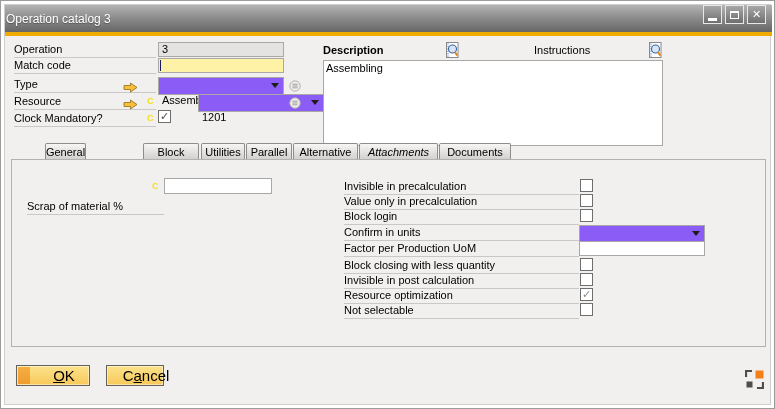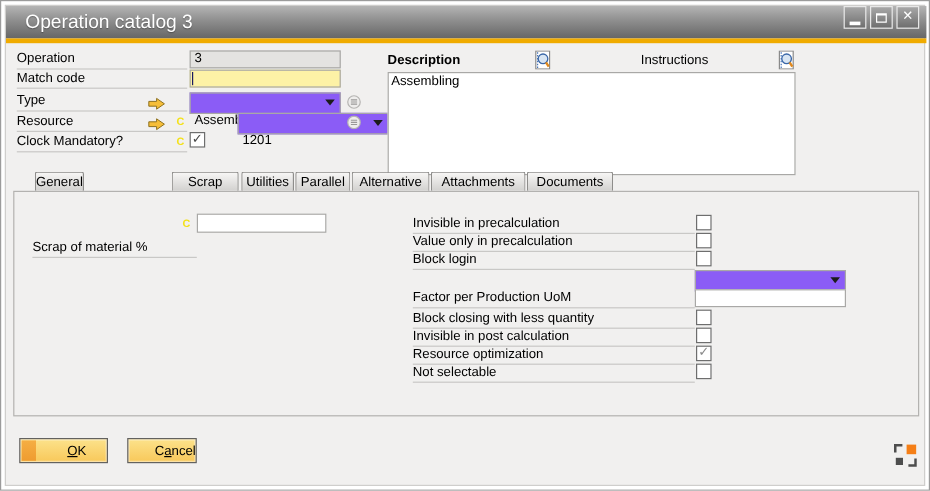--- a/index.html
+++ b/index.html
@@ -6,21 +6,21 @@
   html,body { background:#d8d8d8; }
   body { font-family:"Liberation Sans","DejaVu Sans",sans-serif; }
   .window { position:relative; width:775px; height:409px; background:#fff;
             border:1px solid #9b9b9b; overflow:hidden; }
   .inner-frame { position:absolute; left:3px; top:3px; right:3px; bottom:3px;
             border:1px solid #cfcecc; background:#f1f0ef; }
   
   .titlebar { position:absolute; left:4px; top:4px; width:767px; height:27px;
             background:linear-gradient(180deg,#b4b4b4 0%,#8e8e8e 45%,#666 100%);
             display:flex; align-items:center; }
-  .title { color:#fff; font-size:16px; padding-left:16px; text-shadow:0 1px 1px rgba(0,0,0,.35); }
+  .title { color:#fff; font-size:12px; padding-left:1px; text-shadow:0 1px 1px rgba(0,0,0,.35); }
   .winbtns { position:absolute; right:8px; top:4px; display:flex; gap:3px; }
   .wbtn { width:19px; height:19px; border:1px solid #e8e8e8;
           background:linear-gradient(180deg,#a7a7a7,#6f6f6f);
           display:flex; align-items:center; justify-content:center; cursor:pointer; }
   .glyph-min { width:9px; height:3px; background:#fff; margin-top:10px; }
   .glyph-max { width:9px; height:8px; border:1px solid #fff; border-top-width:2px; }
   .glyph-close { color:#fff; font-size:11px; font-weight:bold; line-height:1; }
   .goldstrip { position:absolute; left:4px; top:31px; width:767px; height:4px; background:#f0ab00; }
 
   
@@ -50,21 +50,21 @@
          border:1px solid #8e8d8b; border-bottom:none; border-radius:2px 2px 0 0;
          font-size:11px; display:flex; align-items:center; justify-content:center; cursor:pointer; z-index:2; }
   .tab.active { top:140px; height:19px; background:#fcfcfb; z-index:4; }
   .tabpanel { position:absolute; left:10px; top:158px; width:755px; height:188px;
          border:1px solid #b3b2b0; background:#f1f0ef; z-index:1; }
 
   
   .btn { position:absolute; height:21px; border:1px solid #63625f;
          background:linear-gradient(180deg,#fce28b 0%,#f8c85a 100%);
          box-shadow:inset 0 0 0 1px rgba(255,255,255,.45);
-         font-size:11px; color:#000; display:flex; align-items:center; justify-content:center; cursor:pointer;padding-left:22px; }
+         font-size:15px; color:#000; display:flex; align-items:center; justify-content:center; cursor:pointer;padding-left:22px; }
   .btn .accent { position:absolute; left:1px; top:1px; bottom:1px; width:12px;
          background:linear-gradient(180deg,#f5ae43,#ef9c30); }
   .u { text-decoration:underline; }
 </style>
 </head>
 <body>
 
 <div class="window">
   <div class="inner-frame"></div>
 
@@ -147,56 +147,57 @@
   <span class="icon-abs" style="left:647px; top:41px;">
     <svg width="14" height="16" viewBox="0 0 14 16">
         <rect x="1.5" y="0.5" width="11.5" height="15" fill="#fff" stroke="#8a8a8a"></rect>
         <line x1="3" y1="1.5" x2="3" y2="15" stroke="#4a76b8" stroke-dasharray="1.2,1.2"></line>
         <circle cx="7.5" cy="7" r="4" fill="#d8e5f3" stroke="#3a67a8" stroke-width="1.1"></circle>
         <line x1="10" y1="10" x2="12.3" y2="13.6" stroke="#e0891e" stroke-width="2"></line>
       </svg>
   </span>
   <textarea class="desc" style="left: 322px; top: 59px; width: 340px; height: 86px;">Assembling</textarea>
 
-  <div class="tab" style="left:28px; width:41px;">
+  <div class="tab" style="left:44px; width:41px;">
       <span>General</span>
     </div>
   <div class="tab" style="left:142px; width:56px;">
-      <span>Scrap</span>
+      <span>Block</span>
     </div>
   <div class="tab" style="left:200px; width:44px;">
       <span>Utilities</span>
     </div>
   <div class="tab" style="left:245px; width:46px;">
       <span>Parallel</span>
     </div>
   <div class="tab" style="left:292px; width:65px;">
       <span>Alternative</span>
     </div>
-  <div class="tab" style="left:358px; width:79px;">
+  <div class="tab" style="left:358px; width:79px;font-style:italic;">
       <span>Attachments</span>
     </div>
   <div class="tab" style="left:438px; width:72px;text-align:center;">
       <span>Documents</span>
     </div>
 
   <div class="tabpanel">
     <div class="flabel" style="left:15px; top:19px; width:137px;margin-top:20px;">Scrap of material %</div>
     <span class="cmark" style="left:140px; top:22px;">C</span>
     <div class="field" style="left:152px; top:18px; width:108px; height:16px;"></div>
 
     <div class="flabel" style="left:332px; top:19px; width:235px;">Invisible in precalculation</div>
     <div class="cbox" style="left:568px; top:19px;"></div>
 
     <div class="flabel" style="left:332px; top:34px; width:235px;">Value only in precalculation</div>
     <div class="cbox" style="left:568px; top:34px;"></div>
 
     <div class="flabel" style="left:332px; top:49px; width:235px;">Block login</div>
     <div class="cbox" style="left:568px; top:49px;"></div>
 
+    <div class="flabel" style="left:332px; top:65px; width:235px;">Confirm in units</div>
     <div class="combo" style="left:567px; top:65px; width:126px;">
       <span></span>
       <span class="dd-arrow"></span>
     </div>
 
     <div class="flabel" style="left:332px; top:81px; width:235px;">Factor per Production UoM</div>
     <div class="field" style="left:567px; top:81px; width:126px;"></div>
 
     <div class="flabel" style="left:332px; top:98px; width:235px;">Block closing with less quantity</div>
     <div class="cbox" style="left:568px; top:98px;"></div>

